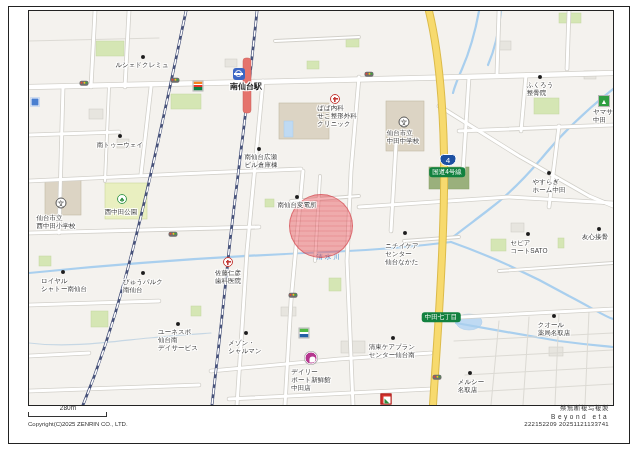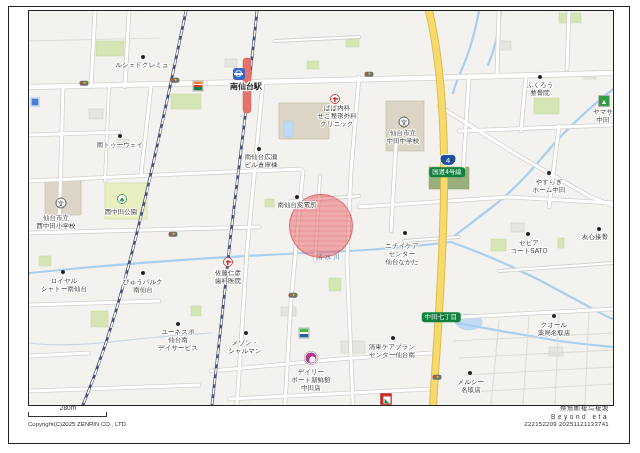--- a/index.html
+++ b/index.html
@@ -21,21 +21,21 @@
   .store-famima{width:11px;height:11px;border:1px solid #b5b5b5;background:linear-gradient(to bottom,#4fb944 0 42%,#fff 42% 58%,#2360a5 58% 100%);}
   .store-yamasa{width:12px;height:12px;background:#2f9e41;border:1px solid #b5b5b5;color:#fff;font-size:7px;line-height:11px;text-align:center;}
   .store-daily{width:13px;height:13px;background:#b5368e;border-radius:50%;border:1px solid #fff;box-shadow:0 0 0 0.5px #9a9a9a;}
   .store-daily::before{content:"";position:absolute;left:3.5px;top:3.5px;width:6px;height:6px;background:#fff;border-radius:50% 50% 50% 0;}
   .store-red{width:11px;height:11px;background:#d6332c;border:1px solid #a22;}
   .store-red::before{content:"";position:absolute;left:2px;top:2px;width:7px;height:7px;background:#fff;}
   .store-red::after{content:"";position:absolute;left:3px;top:3.5px;width:0;height:0;border-left:5px solid #2f8f3f;border-top:5px solid transparent;}
   .store-blue{width:9px;height:9px;background:#4a7fd0;border:1px solid #fff;}
   .signal{position:absolute;transform:translate(-50%,-50%);width:9px;height:4.5px;border-radius:2px;background:#6e6e6e;display:flex;align-items:center;justify-content:space-evenly;z-index:5;}
   .signal i{width:2px;height:2px;border-radius:50%;display:block;}
-  .poi-label{position:absolute;transform:translateX(-50%);text-align:center;font-size:6.5px;line-height:8px;color:#3a3a3a;white-space:nowrap;z-index:6;text-shadow:1px 0 #fff,-1px 0 #fff,0 1px #fff,0 -1px #fff,1px 1px #fff,-1px -1px #fff,1px -1px #fff,-1px 1px #fff;}
+  .poi-label{position:absolute;transform:translateX(-50%);text-align:left;font-size:6.5px;line-height:8px;color:#3a3a3a;white-space:nowrap;z-index:6;text-shadow:1px 0 #fff,-1px 0 #fff,0 1px #fff,0 -1px #fff,1px 1px #fff,-1px -1px #fff,1px -1px #fff,-1px 1px #fff;}
   .station-label{font-weight:bold;font-size:8px;line-height:9px;color:#141414;}
   .badge{position:absolute;transform:translate(-50%,-50%);background:#12813f;color:#fff;font-size:6.5px;line-height:1;padding:1.5px 3px;border-radius:3px;white-space:nowrap;z-index:6;}
   .shield{position:absolute;transform:translate(-50%,-50%);width:17px;height:12px;background:#1d50a2;color:#fff;font-size:8px;line-height:12px;text-align:center;border-radius:4px 4px 7px 7px;z-index:6;border:1px solid #fff;box-sizing:border-box;}
   .river-label{position:absolute;transform:translate(-50%,-50%);color:#3d87c9;font-size:6.5px;letter-spacing:2px;white-space:nowrap;z-index:4;text-shadow:0 0 1.5px #fff,0 0 1.5px #fff;}
   .highlight{position:absolute;border-radius:50%;z-index:4;background-image:repeating-linear-gradient(0deg,rgba(205,50,60,0.10) 0 2px,rgba(0,0,0,0) 2px 5px);}
   .footer-text{position:absolute;color:#333;}
   .scale-label{left:28px;top:404px;width:80px;text-align:center;font-size:6.5px;}
   .scale-bar{position:absolute;left:28px;top:412px;width:79px;height:5px;border-left:1px solid #333;border-right:1px solid #333;border-bottom:1px solid #333;box-sizing:border-box;}
   .copyright{left:28px;top:421px;font-size:6px;}
   .notice{right:31px;top:404px;font-size:6.5px;text-align:right;letter-spacing:0.5px;}

